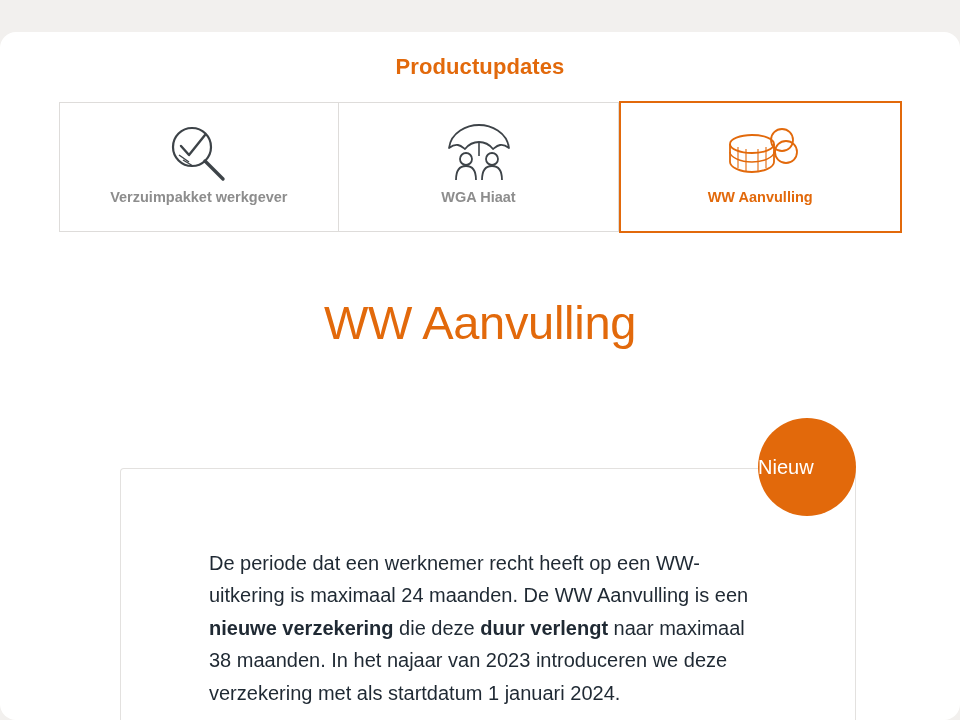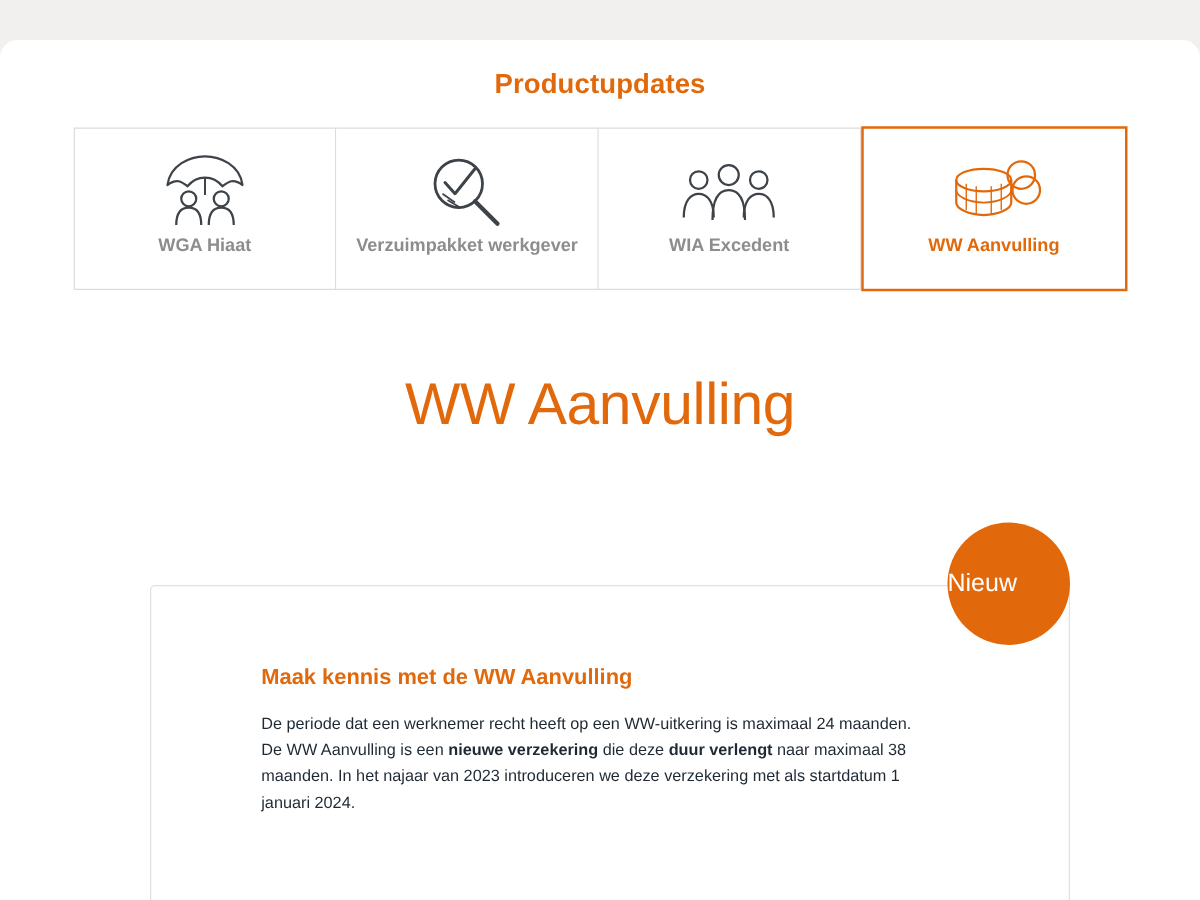--- a/index.html
+++ b/index.html
@@ -18,20 +18,21 @@
   }
   .sheet {
     position: absolute;
     left: 0;
     top: 32px;
     width: 960px;
     height: 688px;
     background: #ffffff;
     border-top-left-radius: 14px;
     border-top-right-radius: 14px;
+    border-radius: 16px;
   }
   .section-title {
     text-align: center;
     color: #e2690b;
     font-size: 22px;
     font-weight: bold;
     margin-top: 22px;
     letter-spacing: 0.1px;
   }
   .tabs {
@@ -120,77 +121,64 @@
   }
   .card-inner { padding: 62px 56px 0 88px; }
   .card-title {
     color: #e2690b;
     font-size: 17.5px;
     font-weight: bold;
   }
   .card-body {
     margin-top: 16px;
     color: #1f2933;
-    font-size: 13px;
+    font-size: 20px;
     line-height: 1.62;
     max-width: 540px;
   }
   .card-body b { font-weight: bold; }
   svg { display: block; }
 </style>
 </head>
 <body>
 
 <div class="page">
   <div class="sheet">
 
     <div class="section-title">Productupdates</div>
 
     <div class="tabs">
+
+      <div class="tab">
+        <div class="tab-icon">
+          <svg width="68" height="62" viewBox="0 0 68 62">
+            <circle cx="27" cy="25" r="19" fill="none" stroke="#3d4348" stroke-width="2.2"></circle>
+            <line x1="40" y1="39" x2="58" y2="57" stroke="#3d4348" stroke-width="3.4" stroke-linecap="round"></line>
+            <path d="M16 24 l8 9 l16 -20" fill="none" stroke="#3d4348" stroke-width="2.4" stroke-linecap="round" stroke-linejoin="round"></path>
+            <line x1="14" y1="33" x2="24" y2="40" stroke="#3d4348" stroke-width="1.4"></line>
+            <line x1="18" y1="38" x2="28" y2="44" stroke="#3d4348" stroke-width="1.4"></line>
+          </svg>
+        </div>
+        <div class="tab-label">Verzuimpakket werkgever</div>
+      </div>
 
       <div class="tab">
         <div class="tab-icon">
           <svg width="76" height="62" viewBox="0 0 76 62">
             <path d="M8 26 C10 10 26 3 38 3 C50 3 66 10 68 26 C60 20 56 24 52 27 C48 22 44 20 38 20 C32 20 28 22 24 27 C20 24 16 20 8 26 Z" fill="none" stroke="#3d4348" stroke-width="1.8" stroke-linejoin="round"></path>
             <line x1="38" y1="20" x2="38" y2="34" stroke="#3d4348" stroke-width="1.6"></line>
             <circle cx="25" cy="37" r="6" fill="none" stroke="#3d4348" stroke-width="1.8"></circle>
             <path d="M15 58 C15 47 20 44 25 44 C30 44 35 47 35 58" fill="none" stroke="#3d4348" stroke-width="1.8"></path>
             <circle cx="51" cy="37" r="6" fill="none" stroke="#3d4348" stroke-width="1.8"></circle>
             <path d="M41 58 C41 47 46 44 51 44 C56 44 61 47 61 58" fill="none" stroke="#3d4348" stroke-width="1.8"></path>
           </svg>
         </div>
         <div class="tab-label">WGA Hiaat</div>
       </div>
 
-      <div class="tab">
-        <div class="tab-icon">
-          <svg width="68" height="62" viewBox="0 0 68 62">
-            <circle cx="27" cy="25" r="19" fill="none" stroke="#3d4348" stroke-width="2.2"></circle>
-            <line x1="40" y1="39" x2="58" y2="57" stroke="#3d4348" stroke-width="3.4" stroke-linecap="round"></line>
-            <path d="M16 24 l8 9 l16 -20" fill="none" stroke="#3d4348" stroke-width="2.4" stroke-linecap="round" stroke-linejoin="round"></path>
-            <line x1="14" y1="33" x2="24" y2="40" stroke="#3d4348" stroke-width="1.4"></line>
-            <line x1="18" y1="38" x2="28" y2="44" stroke="#3d4348" stroke-width="1.4"></line>
-          </svg>
-        </div>
-        <div class="tab-label">Verzuimpakket werkgever</div>
-      </div>
-
-      <div class="tab">
-        <div class="tab-icon">
-          <svg width="84" height="62" viewBox="0 0 84 62">
-            <circle cx="18" cy="22" r="7" fill="none" stroke="#3d4348" stroke-width="1.8"></circle>
-            <path d="M6 52 C6 38 12 33 18 33 C24 33 30 38 30 52" fill="none" stroke="#3d4348" stroke-width="1.8"></path>
-            <circle cx="42" cy="18" r="8" fill="none" stroke="#3d4348" stroke-width="1.8"></circle>
-            <path d="M29 54 C29 36 35 30 42 30 C49 30 55 36 55 54" fill="none" stroke="#3d4348" stroke-width="1.8"></path>
-            <circle cx="66" cy="22" r="7" fill="none" stroke="#3d4348" stroke-width="1.8"></circle>
-            <path d="M54 52 C54 38 60 33 66 33 C72 33 78 38 78 52" fill="none" stroke="#3d4348" stroke-width="1.8"></path>
-          </svg>
-        </div>
-        <div class="tab-label">WIA Excedent</div>
-      </div>
 
       <div class="tab active">
         <div class="tab-icon">
           <svg width="80" height="62" viewBox="0 0 80 62">
             <ellipse cx="32" cy="22" rx="22" ry="9" fill="none" stroke="#e2690b" stroke-width="1.8"></ellipse>
             <path d="M10 22 L10 40 C10 45 20 50 32 50 C44 50 54 45 54 40 L54 22" fill="none" stroke="#e2690b" stroke-width="1.8"></path>
             <path d="M10 30 C10 35 20 40 32 40 C44 40 54 35 54 30" fill="none" stroke="#e2690b" stroke-width="1.4"></path>
             <line x1="18" y1="25" x2="18" y2="46" stroke="#e2690b" stroke-width="1.1"></line>
             <line x1="26" y1="27" x2="26" y2="49" stroke="#e2690b" stroke-width="1.1"></line>
             <line x1="38" y1="27" x2="38" y2="49" stroke="#e2690b" stroke-width="1.1"></line>
@@ -207,19 +195,18 @@
     <div class="hero-title">WW Aanvulling</div>
 
   </div>
 
   <div class="badge">
     <span>Nieuw</span>
   </div>
 
   <div class="card">
     <div class="card-inner">
-      <div class="card-title">Maak kennis met de WW Aanvulling</div>
       <div class="card-body">
         <span>De periode dat een werknemer recht heeft op een WW-uitkering is maximaal 24 maanden. De WW Aanvulling is een </span><b>nieuwe verzekering</b><span> die deze </span><b>duur verlengt</b><span> naar maximaal 38 maanden. In het najaar van 2023 introduceren we deze verzekering met als startdatum 1 januari 2024.</span>
       </div>
     </div>
   </div>
 </div>
 
 </body></html>

